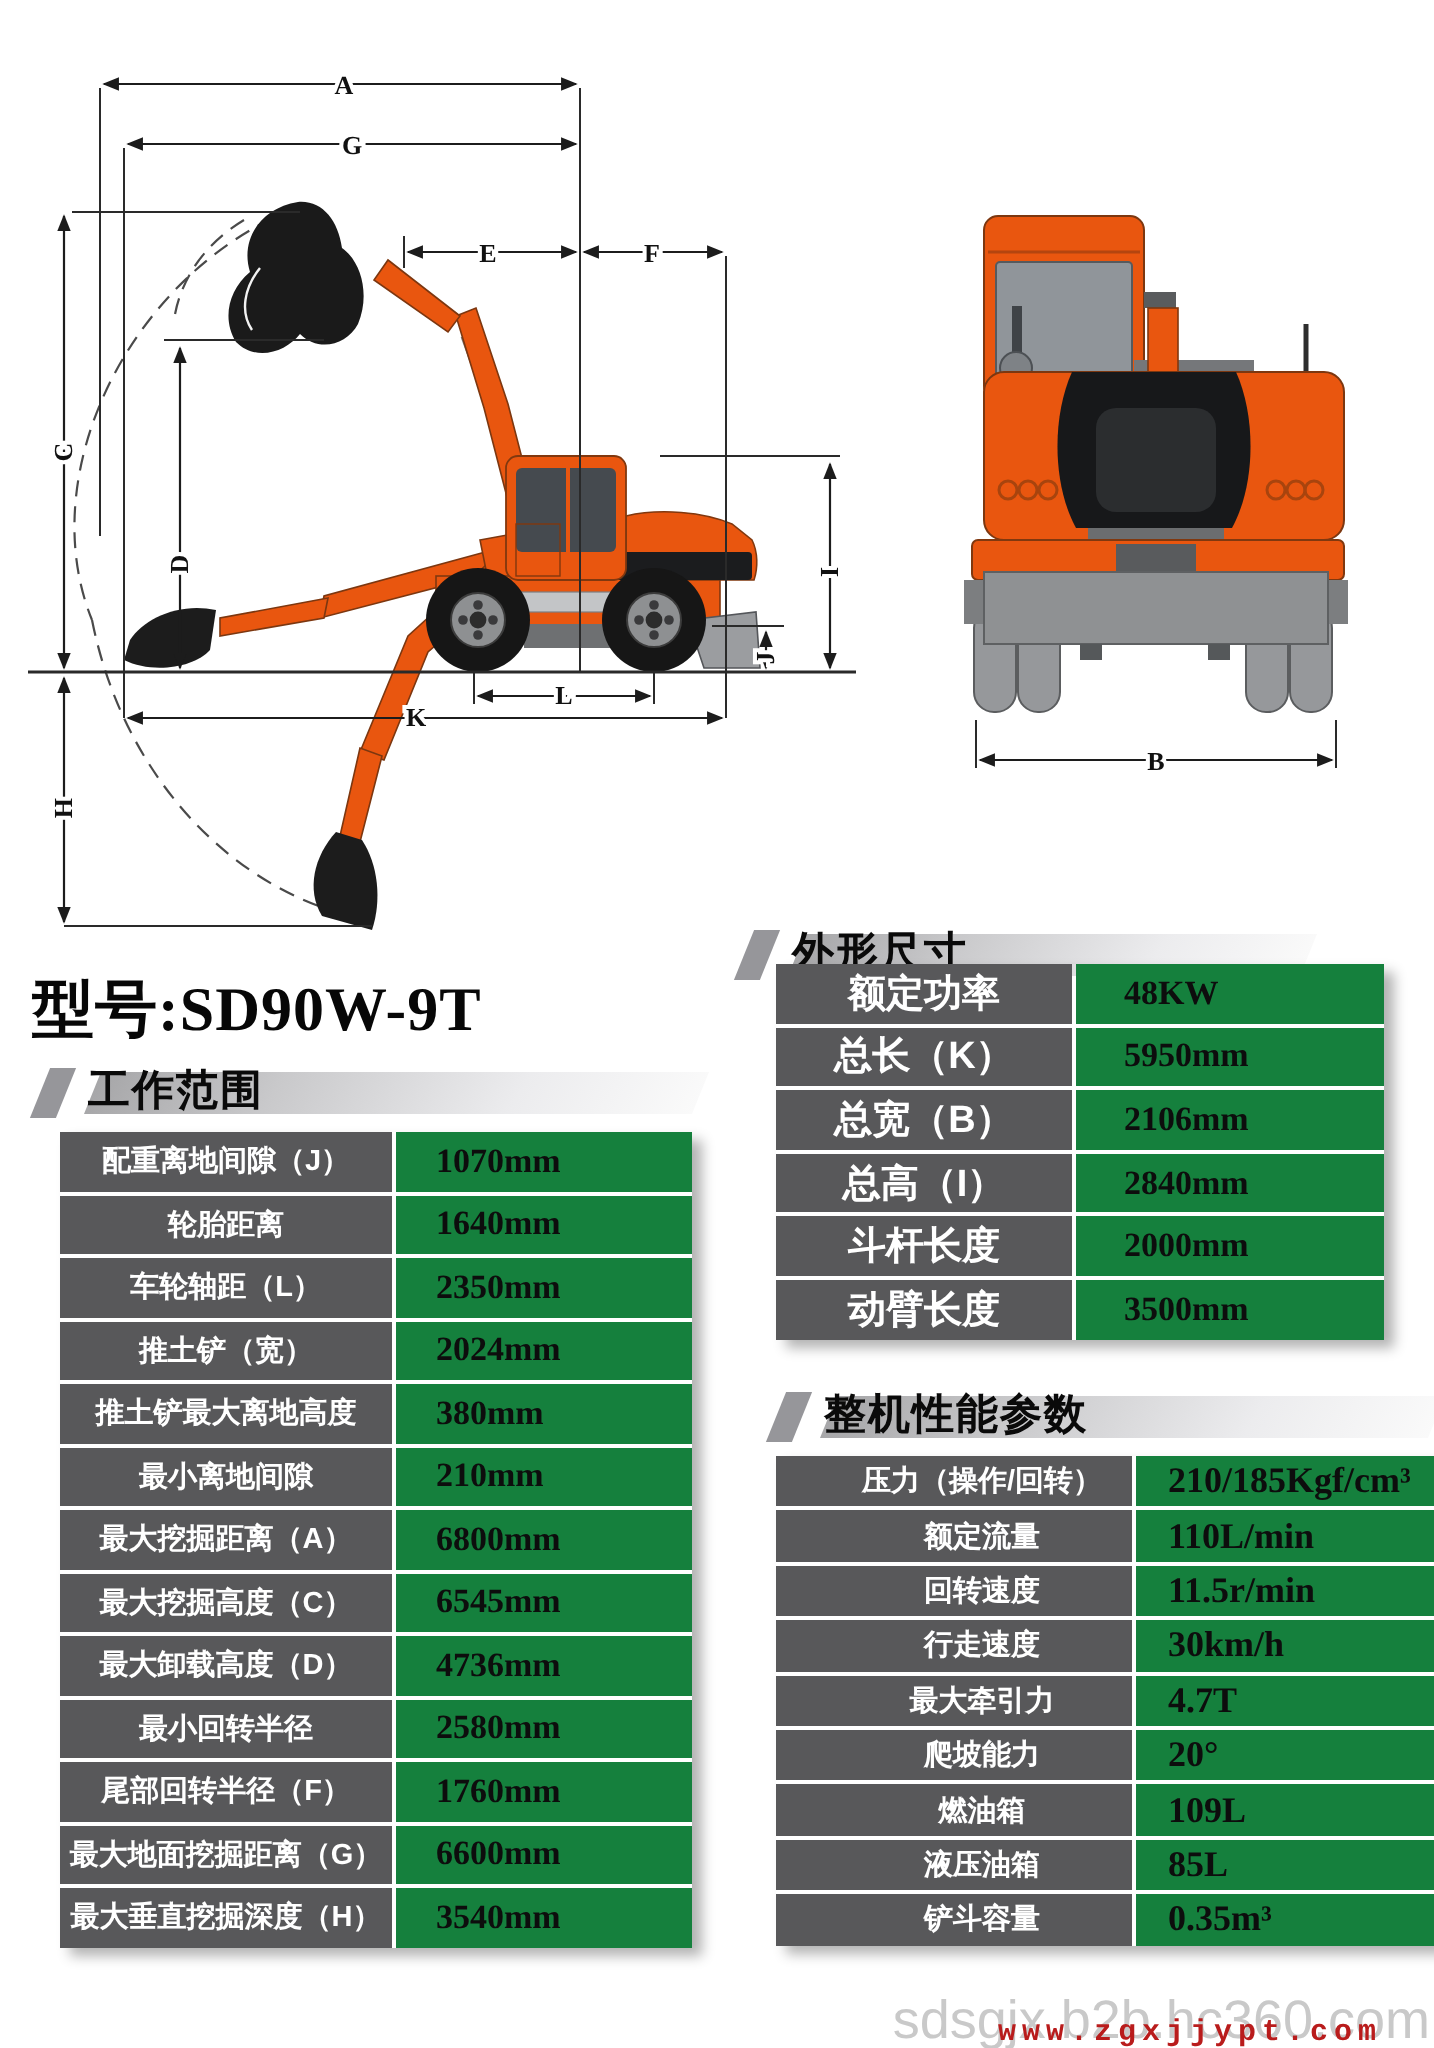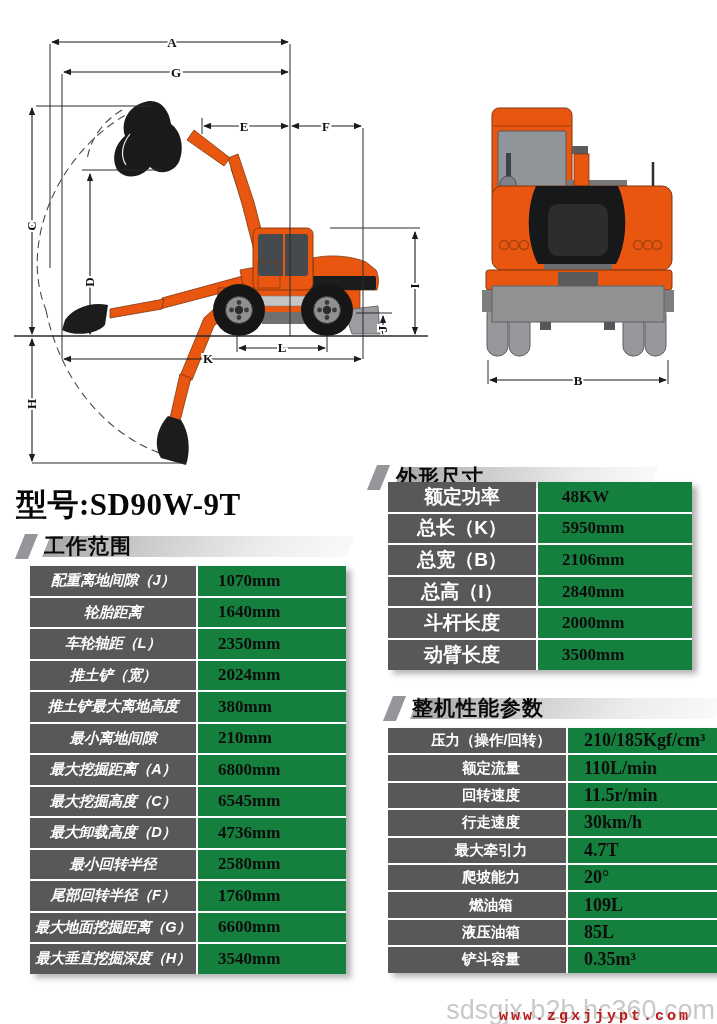--- a/index.html
+++ b/index.html
@@ -21,21 +21,21 @@
   .spec-row{display:flex;margin-bottom:2px;}
   .spec-row:last-child{margin-bottom:0;}
   .spec-label{background:#58585a;color:#fff;font-weight:bold;display:flex;align-items:center;
         justify-content:center;white-space:nowrap;overflow:hidden;margin-right:2px;}
   .spec-value{background:#15803d;color:#0d0d0d;font-weight:bold;
         font-family:"Liberation Serif",serif;display:flex;align-items:center;
         box-sizing:border-box;white-space:nowrap;}
 
   .work{left:30px;top:566px;}
   .work .spec-row{height:29.5px;}
-  .work .spec-label{width:166px;font-size:14.5px;font-style:italic;}
+  .work .spec-label{width:166px;font-size:14.5px;}
   .work .spec-value{width:148px;padding-left:20px;font-size:17px;}
 
   .dims{left:388px;top:482px;}
   .dims .spec-row{height:29.6px;}
   .dims .spec-label{width:148px;font-size:19px;}
   .dims .spec-value{width:154px;padding-left:24px;font-size:17px;}
 
   .perf{left:388px;top:728px;}
   .perf .spec-row{height:25.4px;}
   .perf .spec-label{width:150px;font-size:14.5px;padding-left:28px;}

